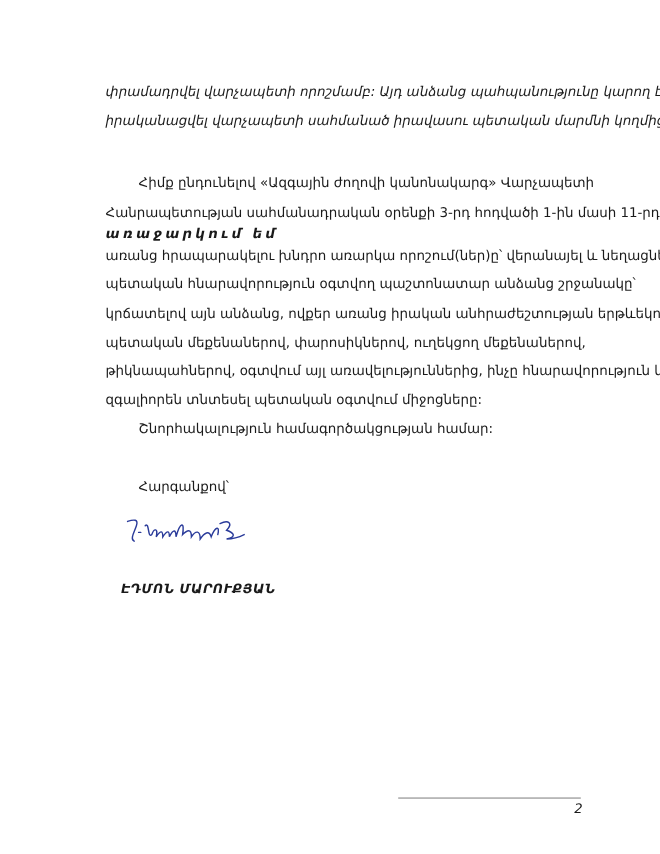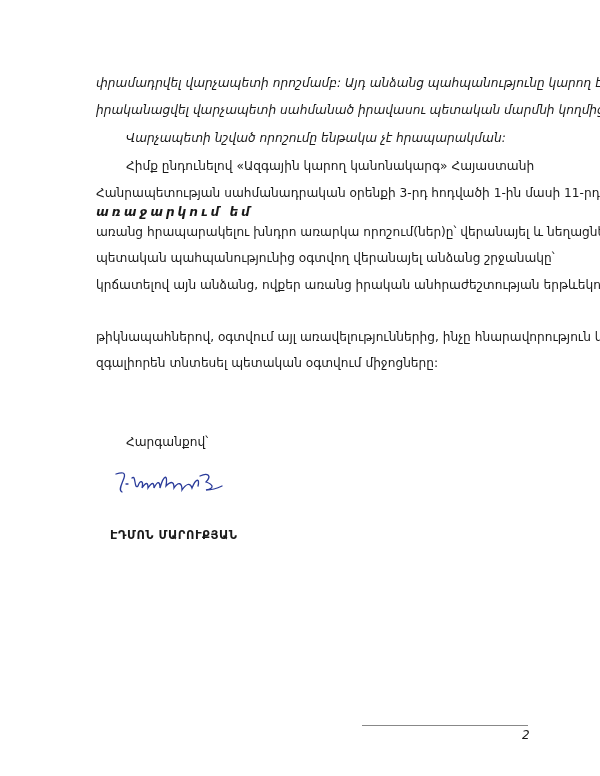--- a/index.html
+++ b/index.html
@@ -16,32 +16,33 @@
   .sig { position: absolute; left: 112px; top: 448px; width: 120px; height: 40px; }
   .footer-rule { position: absolute; left: 362px; top: 709px; width: 166px; height: 1px; background: #888; }
   .page-num { position: absolute; left: 522px; top: 712px; font-size: 12px; font-style: italic; }
 </style>
 </head>
 <body>
 
 <div class="page">
   <div class="line just it" style="top:57px">փրամադրվել վարչապետի որոշմամբ: Այդ անձանց պահպանությունը կարող է</div>
   <div class="line it" style="top:84px">իրականացվել վարչապետի սահմանած իրավասու պետական մարմնի կողմից:</div>
-  <div class="line ind it" style="top:112px">Վարչապետի նշված որոշումը ենթակա չէ հրապարակման:</div>
-  <div class="line ind just" style="top:140px">Հիմք ընդունելով «Ազգային կարող կանոնակարգ» Հայաստանի</div>
+  <div class="line ind just" style="top:140px">Հիմք ընդունելով «Ազգային ժողովի կանոնակարգ» Վարչապետի</div>
   <div class="line" style="top:167px">Հանրապետության սահմանադրական օրենքի 3-րդ հոդվածի 1-ին մասի 11-րդ կետը՝</div>
   <div class="line center bold-it" style="top:186px">առաջարկում եմ</div>
   <div class="line just" style="top:206px">առանց հրապարակելու խնդրո առարկա որոշում(ներ)ը՝ վերանայել և նեղացնել</div>
-  <div class="line just" style="top:232px">պետական պահպանությունից օգտվող վերանայել անձանց շրջանակը՝</div>
+  <div class="line just" style="top:232px">պետական հնարավորություն օգտվող պաշտոնատար անձանց շրջանակը՝</div>
   <div class="line just" style="top:259px">կրճատելով այն անձանց, ովքեր առանց իրական անհրաժեշտության երթևեկում են</div>
+  <div class="line just" style="top:285px">պետական մեքենաներով, փարոսիկներով, ուղեկցող մեքենաներով,</div>
   <div class="line just" style="top:311px">թիկնապահներով, օգտվում այլ առավելություններից, ինչը հնարավորություն կտա</div>
   <div class="line" style="top:337px">զգալիորեն տնտեսել պետական օգտվում միջոցները:</div>
+  <div class="line ind" style="top:364px">Շնորհակալություն համագործակցության համար:</div>
   <div class="line ind" style="top:416px">Հարգանքով՝</div>
 
   <svg class="sig" viewBox="0 0 120 40">
     <path d="M4 10 C10 8, 14 8, 12 14 C10 20, 6 26, 10 28 M14 20 l2 0 M20 14 C24 10, 22 26, 26 22 C28 16, 32 16, 30 24 C34 18, 36 18, 36 24 C40 18, 42 18, 42 24 C46 16, 48 18, 48 24 C52 10, 56 10, 54 22 C58 18, 62 16, 62 24 C66 18, 70 18, 70 26 C74 20, 78 18, 80 24 C84 14, 88 14, 86 22 M88 12 C96 8, 100 12, 94 18 C100 20, 104 24, 94 26 C100 26, 106 24, 110 22" fill="none" stroke="#2a3b9a" stroke-width="1.3" stroke-linecap="round"></path>
   </svg>
 
-  <div class="line name" style="top:509px; left:110px;">ԷԴՄՈՆ ՄԱՐՈՒՔՅԱՆ</div>
+  <div class="line name" style="top:509px; left:110px;font-style:italic;">ԷԴՄՈՆ ՄԱՐՈՒՔՅԱՆ</div>
 
   <div class="footer-rule"></div>
   <div class="page-num">2</div>
 </div>
 
 </body></html>

